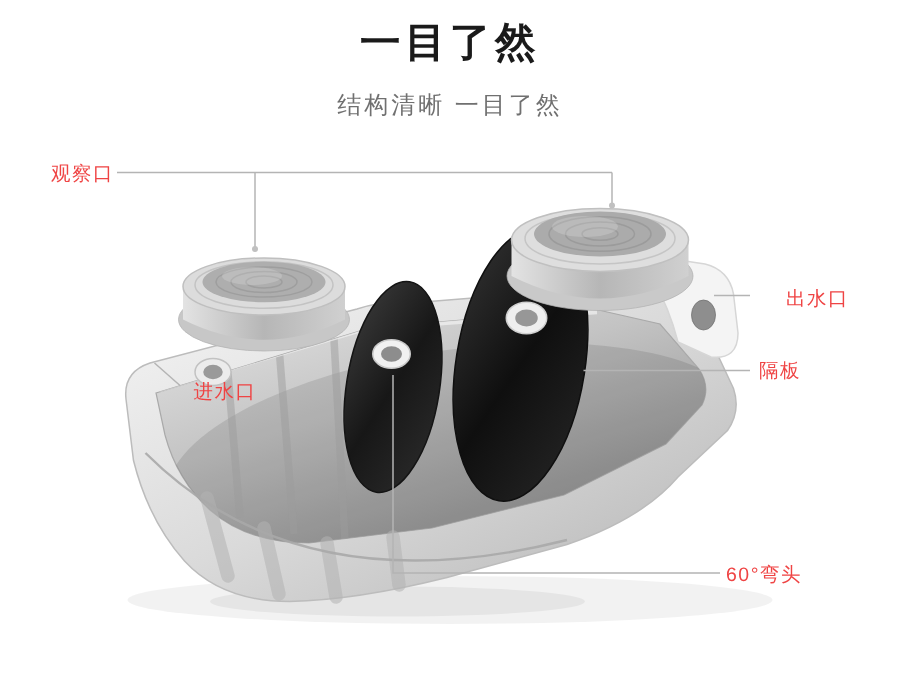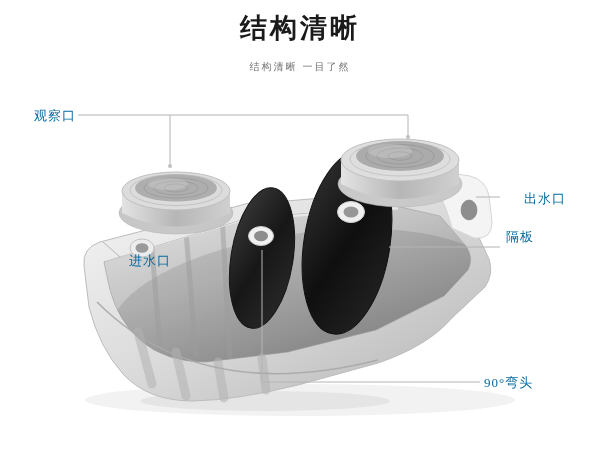--- a/index.html
+++ b/index.html
@@ -6,35 +6,34 @@
   .stage{
     position:relative;width:600px;height:450px;background:#ffffff;
     font-family:"Liberation Sans", sans-serif;overflow:hidden;
   }
   .title{
     position:absolute;left:0;right:0;top:10px;text-align:center;
     font-size:27px;font-weight:bold;color:#1a1a1a;letter-spacing:3px;
   }
   .subtitle{
     position:absolute;left:0;right:0;top:60px;text-align:center;
-    font-size:10px;color:#707070;letter-spacing:2px;
+    font-size:16px;color:#707070;letter-spacing:2px;
   }
   .diagram{position:absolute;left:0;top:0;width:600px;height:450px;}
   .callout-label{
-    position:absolute;font-size:13px;color:#0369a1;white-space:nowrap;
+    position:absolute;font-size:13px;color:#ef4444;white-space:nowrap;
     letter-spacing:1px;
-    font-family:Liberation Serif, serif;
   }
 </style>
 </head>
 <body>
 
 <div class="stage">
 
-  <div class="title">结构清晰</div>
+  <div class="title">一目了然</div>
   <div class="subtitle">结构清晰 一目了然</div>
 
   <svg class="diagram" viewBox="0 0 600 450" aria-hidden="true">
     <defs>
       <linearGradient id="gShell" x1="0" y1="0" x2="1" y2="1">
         <stop offset="0" stop-color="#f5f5f5"></stop>
         <stop offset="0.5" stop-color="#dadada"></stop>
         <stop offset="1" stop-color="#b3b3b3"></stop>
       </linearGradient>
       <linearGradient id="gInterior" x1="0" y1="0" x2="0.75" y2="1">
@@ -146,16 +145,16 @@
       <path d="M 476,197 L 500,197"></path>
       <path d="M 389,247 L 500,247"></path>
       <path d="M 262,250 L 262,382 L 480,382"></path>
       <path d="M 120,257 L 103,242"></path>
     </g>
   </svg>
 
   <span class="callout-label" style="left:34px;top:107px">观察口</span>
   <span class="callout-label" style="left:129px;top:252px">进水口</span>
   <span class="callout-label" style="left:524px;top:190px">出水口</span>
-  <span class="callout-label" style="left:506px;top:228px">隔板</span>
-  <span class="callout-label" style="left:484px;top:374px">90°弯头</span>
+  <span class="callout-label" style="left:506px;top:238px">隔板</span>
+  <span class="callout-label" style="left:484px;top:374px">60°弯头</span>
 
 </div>
 
 </body></html>

